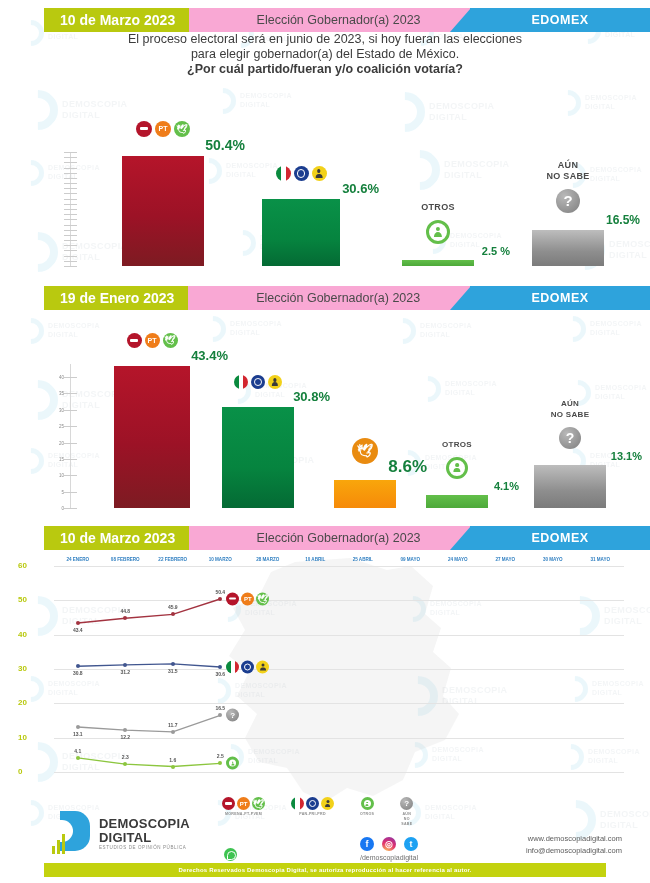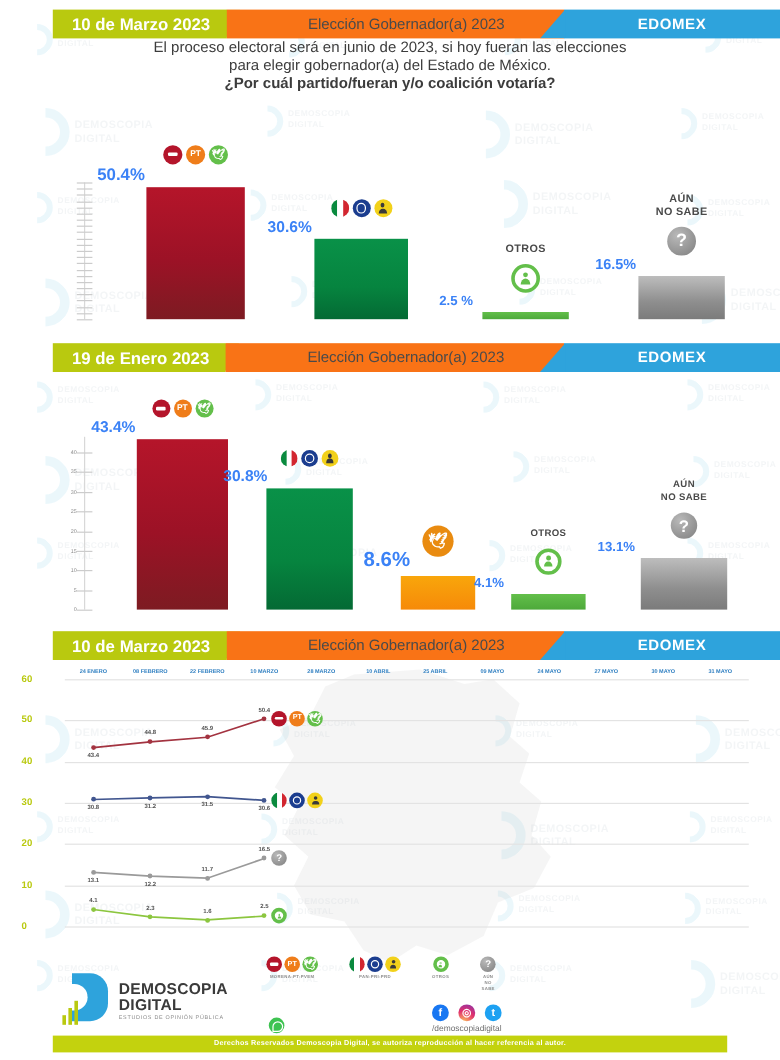--- a/index.html
+++ b/index.html
@@ -37,21 +37,21 @@
     background:#b9c90f; color:#ffffff; font-weight:bold; font-size:14px;
     display:flex; align-items:center; padding:0 14px 0 16px;
     position:relative;
   }
   .rb-date::after{
     content:""; position:absolute; right:-11px; top:0; bottom:0; width:12px;
     background:#b9c90f;
     clip-path: polygon(0 0, 100% 0, 0 100%);
   }
   .rb-mid {
-    background:#f97316; color:#4a4a4a; font-size:12.5px;
+    background:#f9a8d4; color:#4a4a4a; font-size:12.5px;
     display:flex; align-items:center; justify-content:center;
     flex: 1 1 auto; padding-left:18px;
     position:relative;
   }
   .rb-edomex {
     background:#2ea3dc; color:#ffffff; font-weight:bold; font-size:12.5px; letter-spacing:.5px;
     display:flex; align-items:center; justify-content:center;
     width:180px; position:relative;
   }
   .rb-edomex::before{
@@ -81,22 +81,22 @@
 
   .bargroup { position:absolute; }
   .bar { position:absolute; bottom:0; width:100%; }
   .bar.red  { background:linear-gradient(180deg,#b5152a 0%,#9c1226 55%,#7d1b22 100%); }
   .bar.green{ background:linear-gradient(180deg,#099148 0%,#06843f 60%,#046a34 100%); }
   .bar.orange{background:linear-gradient(180deg,#f9a60b 0%,#f68a09 100%); }
   .bar.lgreen{background:linear-gradient(180deg,#63bf4a 0%,#4da93a 100%); }
   .bar.gray { background:linear-gradient(180deg,#bdbdbd 0%,#8e8e8e 60%,#7b7b7b 100%); }
 
   .bar-value {
-    position:absolute; width:200%; left:-50%; text-align:left;
-    font-weight:bold; color:#3b82f6; white-space:nowrap;
+    position:absolute; width:200%; left:-50%; text-align:right;
+    font-weight:bold; color:#15803d; white-space:nowrap;
   }
   .icon-row {
     position:absolute; width:200%; left:-50%;
     display:flex; justify-content:center; gap:3px;
   }
   .toplabel {
     position:absolute; width:220%; left:-60%; text-align:center;
     font-weight:bold; font-size:9px; color:#4a4a4a; line-height:11px; letter-spacing:.3px;
   }
 
@@ -712,17 +712,21 @@
 
   <div class="social">
     <div class="social-icons">
       <div class="si fb">f</div>
       <div class="si ig">◎</div>
       <div class="si tw">t</div>
     </div>
     <div class="social-handle">/demoscopiadigital</div>
   </div>
 
+  <div class="web">
+    <div>www.demoscopiadigital.com</div>
+    <div>info@demoscopiadigital.com</div>
+  </div>
 
   <div class="copybar">
     <span>Derechos Reservados Demoscopia Digital, se autoriza reproducción al hacer referencia al autor.</span>
   </div>
 </div>
 
 </body></html>

